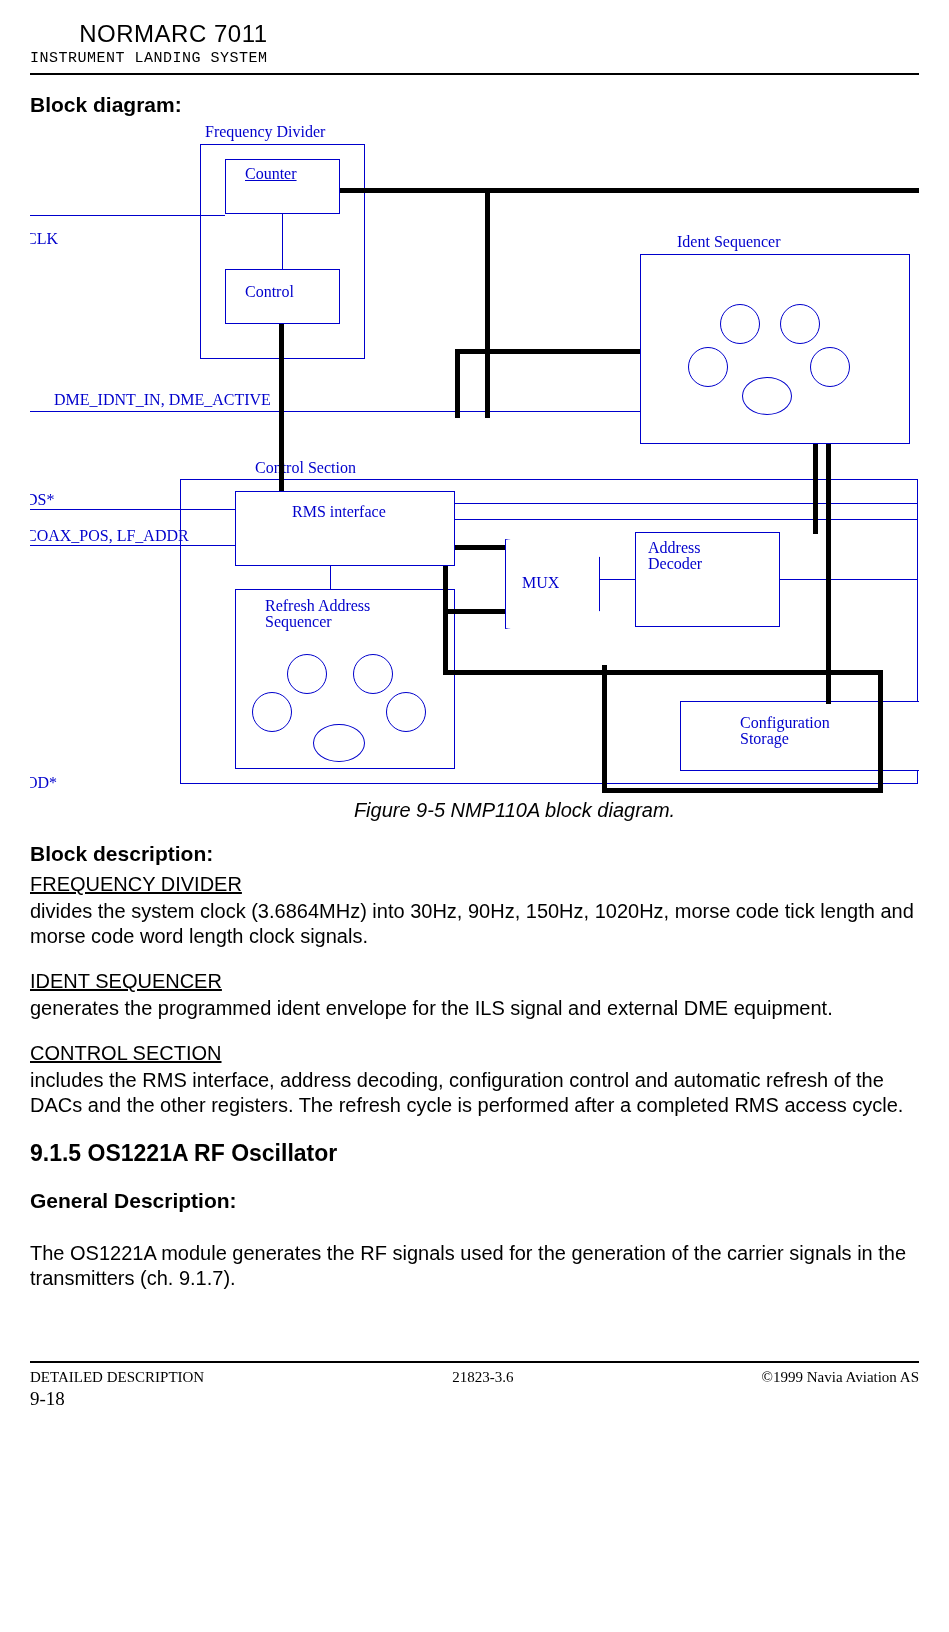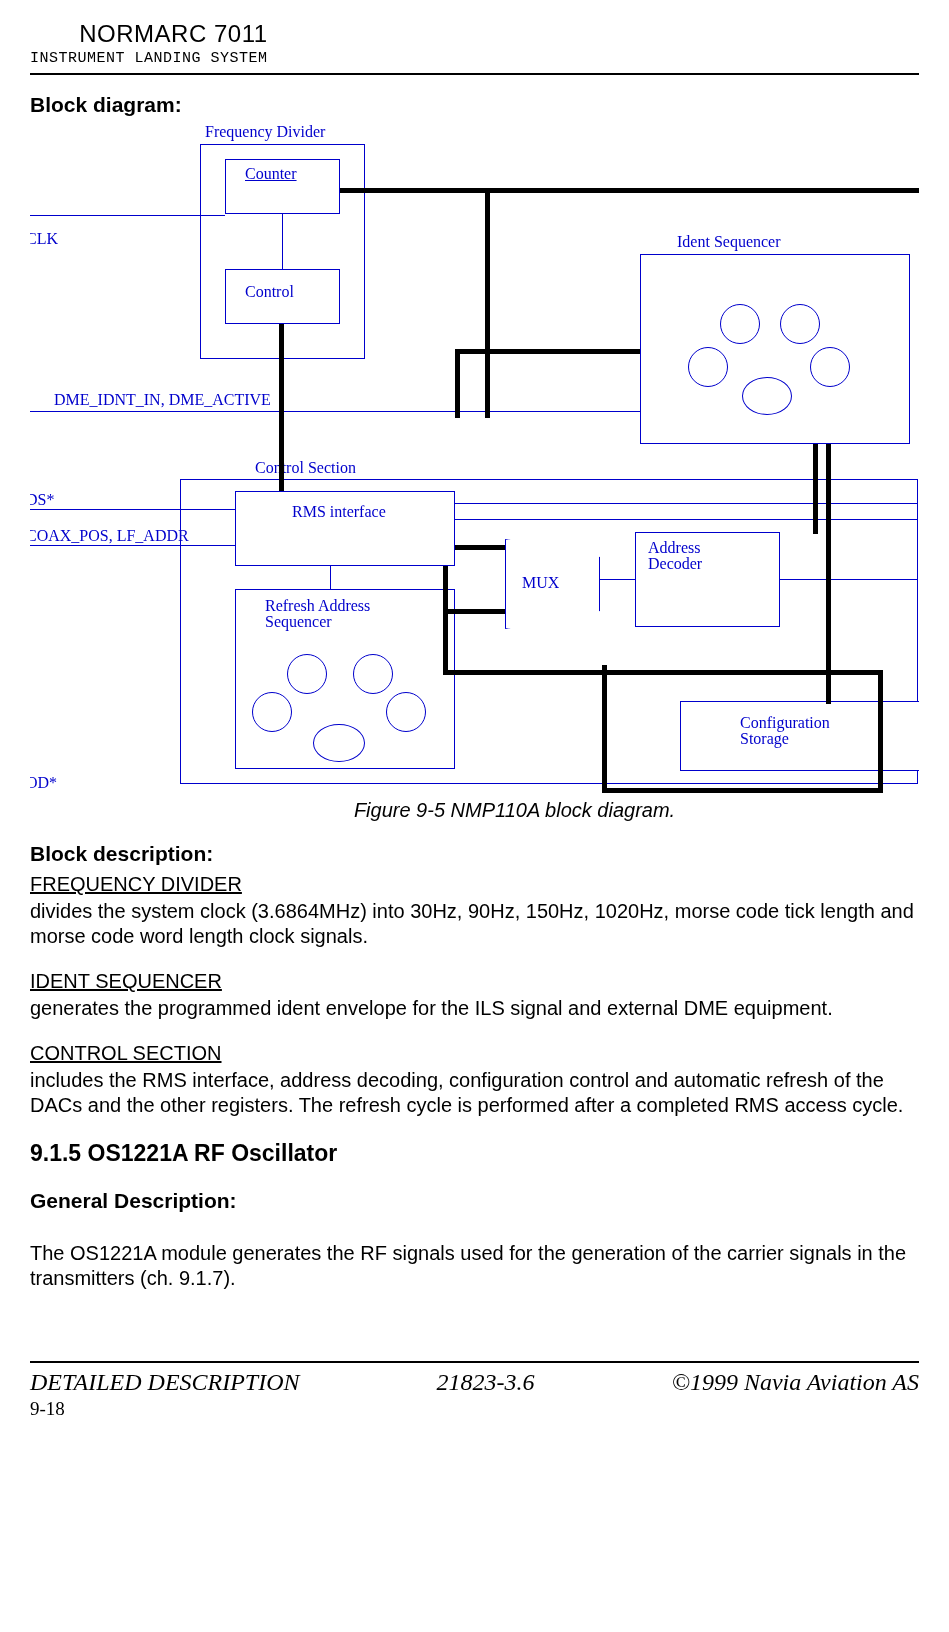--- a/index.html
+++ b/index.html
@@ -118,22 +118,21 @@
     margin-bottom: 2px;
   }
   .num-head {
     font-weight: bold;
     font-size: 23px;
     margin: 22px 0;
   }
   .footer-row {
     display: flex;
     justify-content: space-between;
-    font-size: 24px;
-    font-style: italic;
+    font-size: 15px;
     font-family: "Times New Roman", serif;
   }
   .footer-page {
     font-size: 19px;
     font-family: "Times New Roman", serif;
     margin-top: 2px;
   }
   
   .circ {
     position: absolute;

